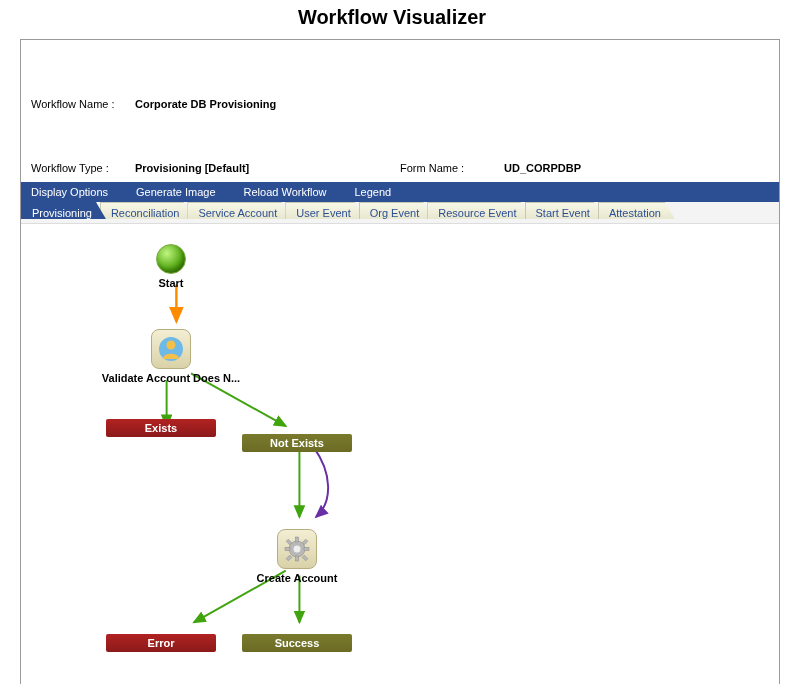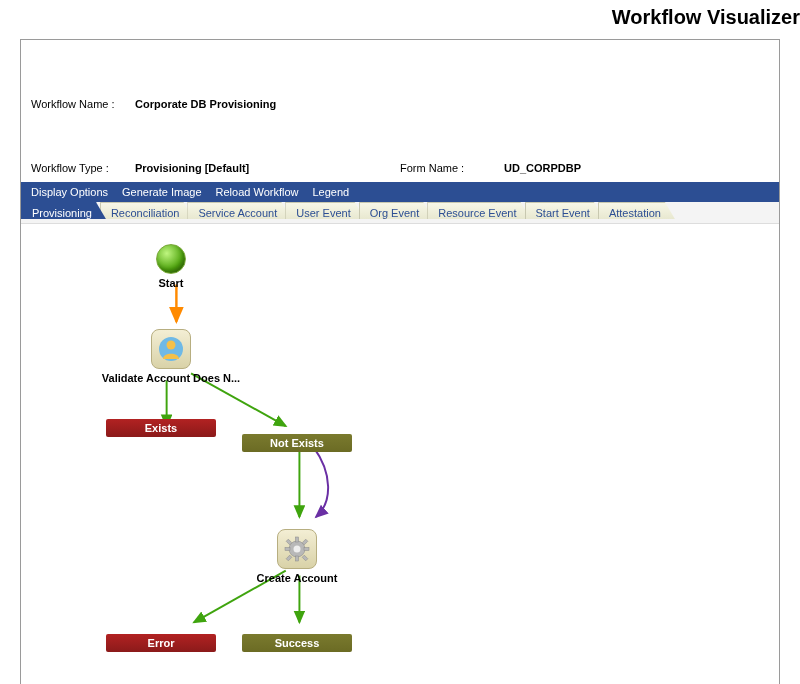--- a/index.html
+++ b/index.html
@@ -1,25 +1,25 @@
 <!DOCTYPE html>
 <html><head>
 <meta charset="utf-8">
 <style>
   * { box-sizing: border-box; }
   body { margin: 0; font-family: Arial, Helvetica, sans-serif; font-size: 11px; background: #fff; width: 800px; }
   .outer { width: 800px; }
-  .title { text-align: right; font-size: 20px; font-weight: bold; padding: 6px 0 10px 0; }
+  .title { text-align: center; font-size: 20px; font-weight: bold; padding: 6px 16px 10px 0; }
   .frame { border: 1px solid #9a9a9a; margin: 0 20px 20px 20px; position: relative; }
   .info { padding: 8px 10px 6px 10px; }
   .info-row { display: flex; padding: 2px 0; }
   .info-cell { width: 50%; display: flex; margin-top: 48px; }
   .info-label { min-width: 100px; }
   .info-value { font-weight: bold; margin-left: 4px; }
-  .menubar { background: #2c4e93; color: #fff; padding: 4px 10px; display: flex; gap: 14px; font-size: 11px; }
+  .menubar { background: #2c4e93; color: #fff; padding: 4px 10px; display: flex; gap: 28px; font-size: 11px; }
   .menubar span { cursor: pointer; }
   .tabbar { background: #f4f4f4; display: flex; border-bottom: 1px solid #ddd; height: 22px; align-items: flex-start; font-size: 11px; }
   .tab {
     position: relative;
     padding: 4px 14px 0 10px;
     color: #2c4e93;
     background: linear-gradient(#f7f7e8, #e8e8d0);
     border-top: 1px solid #c8c8b0;
     border-left: 1px solid #c8c8b0;
     cursor: pointer;

